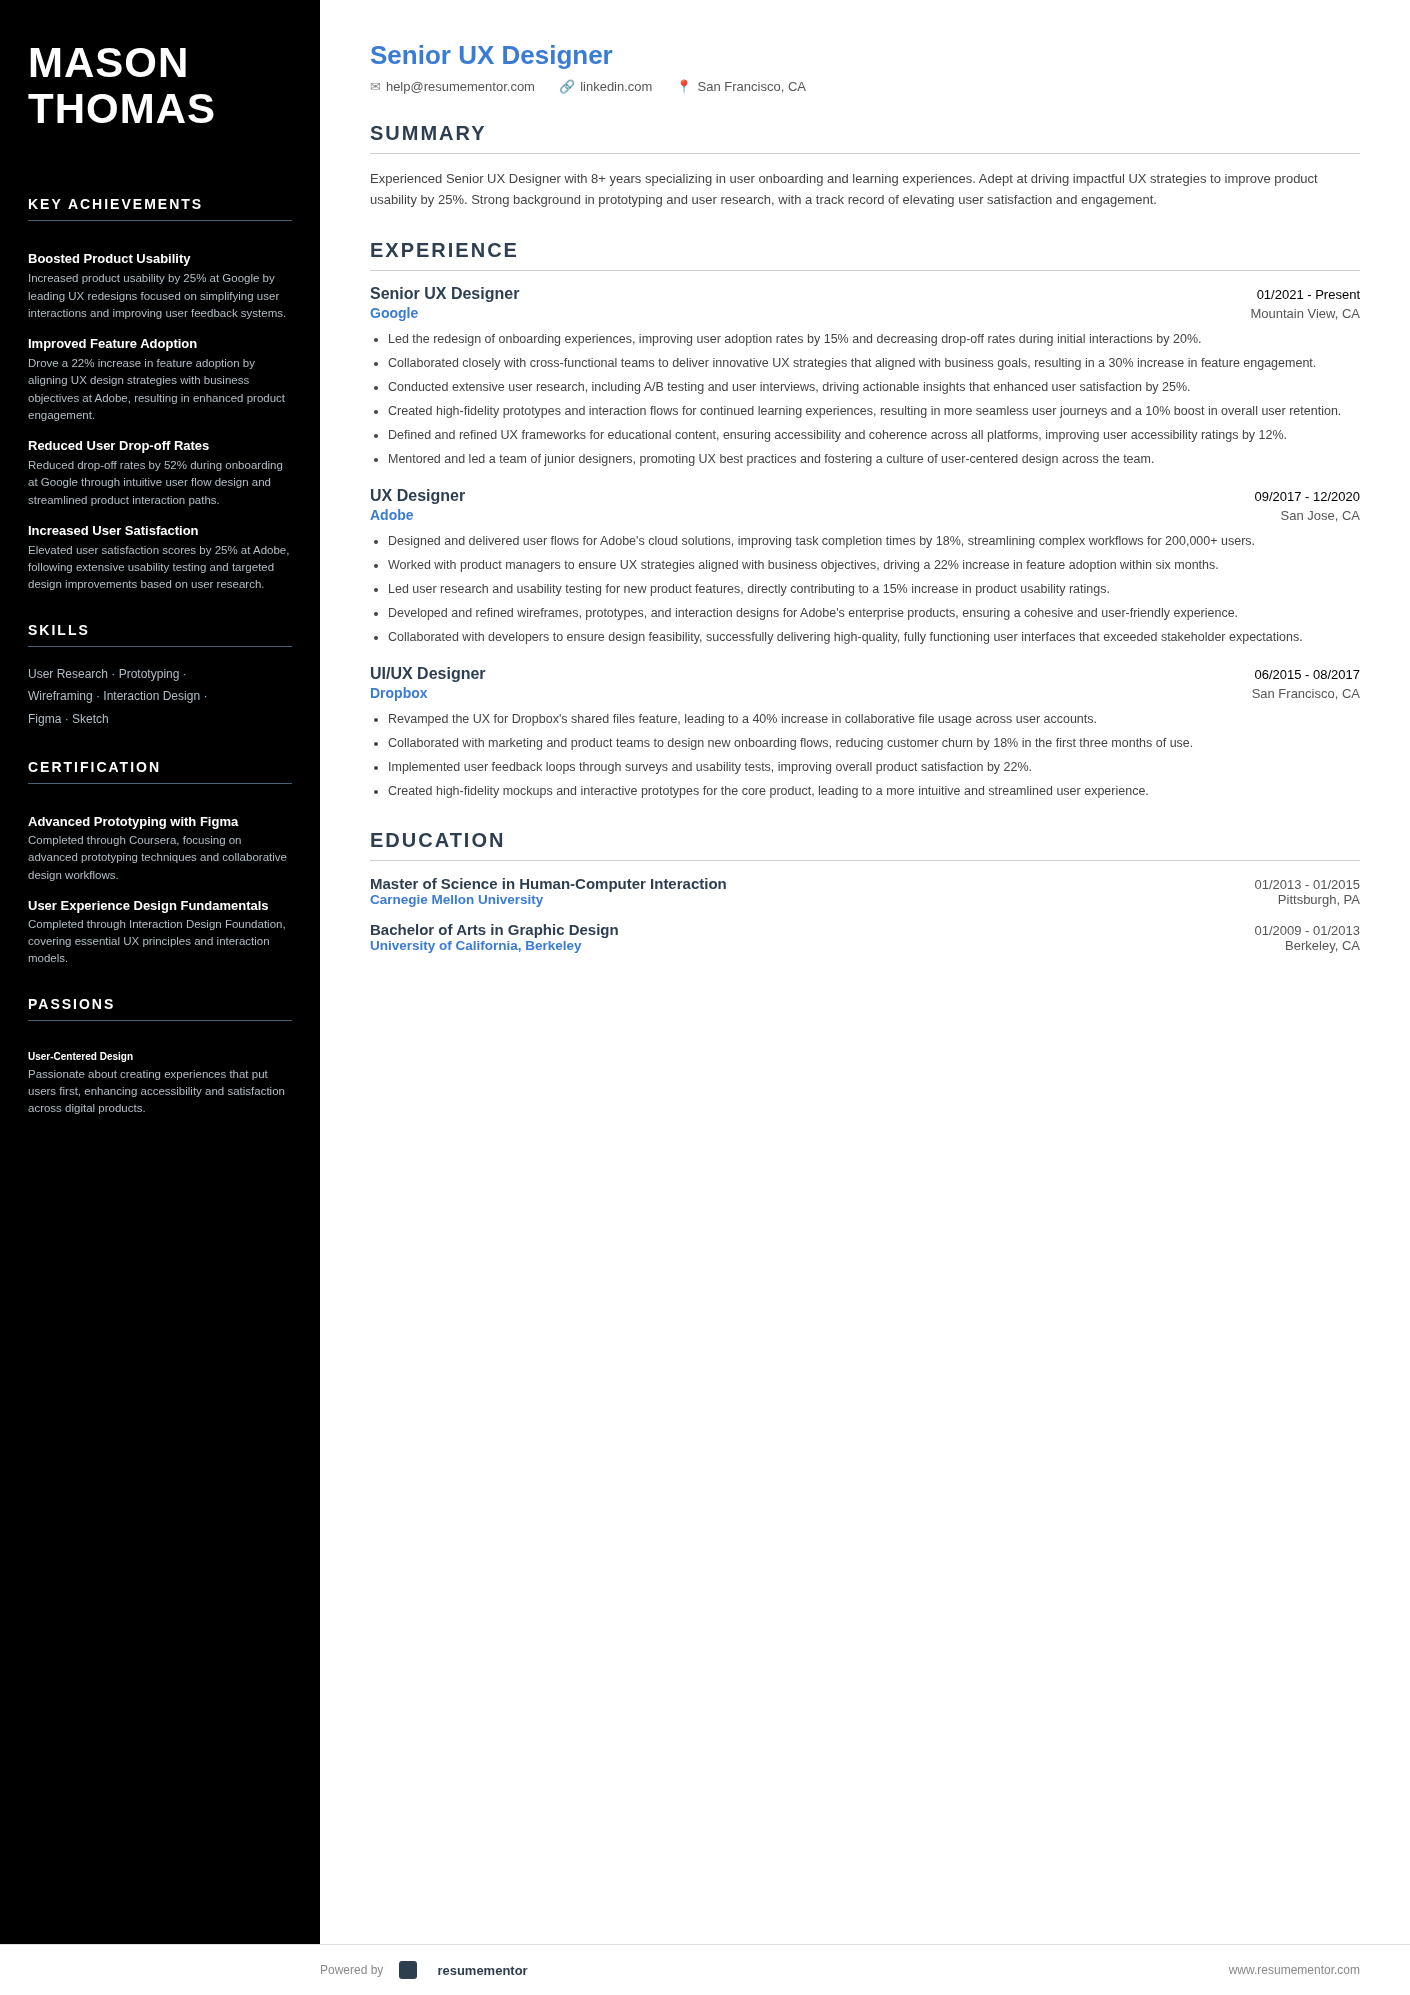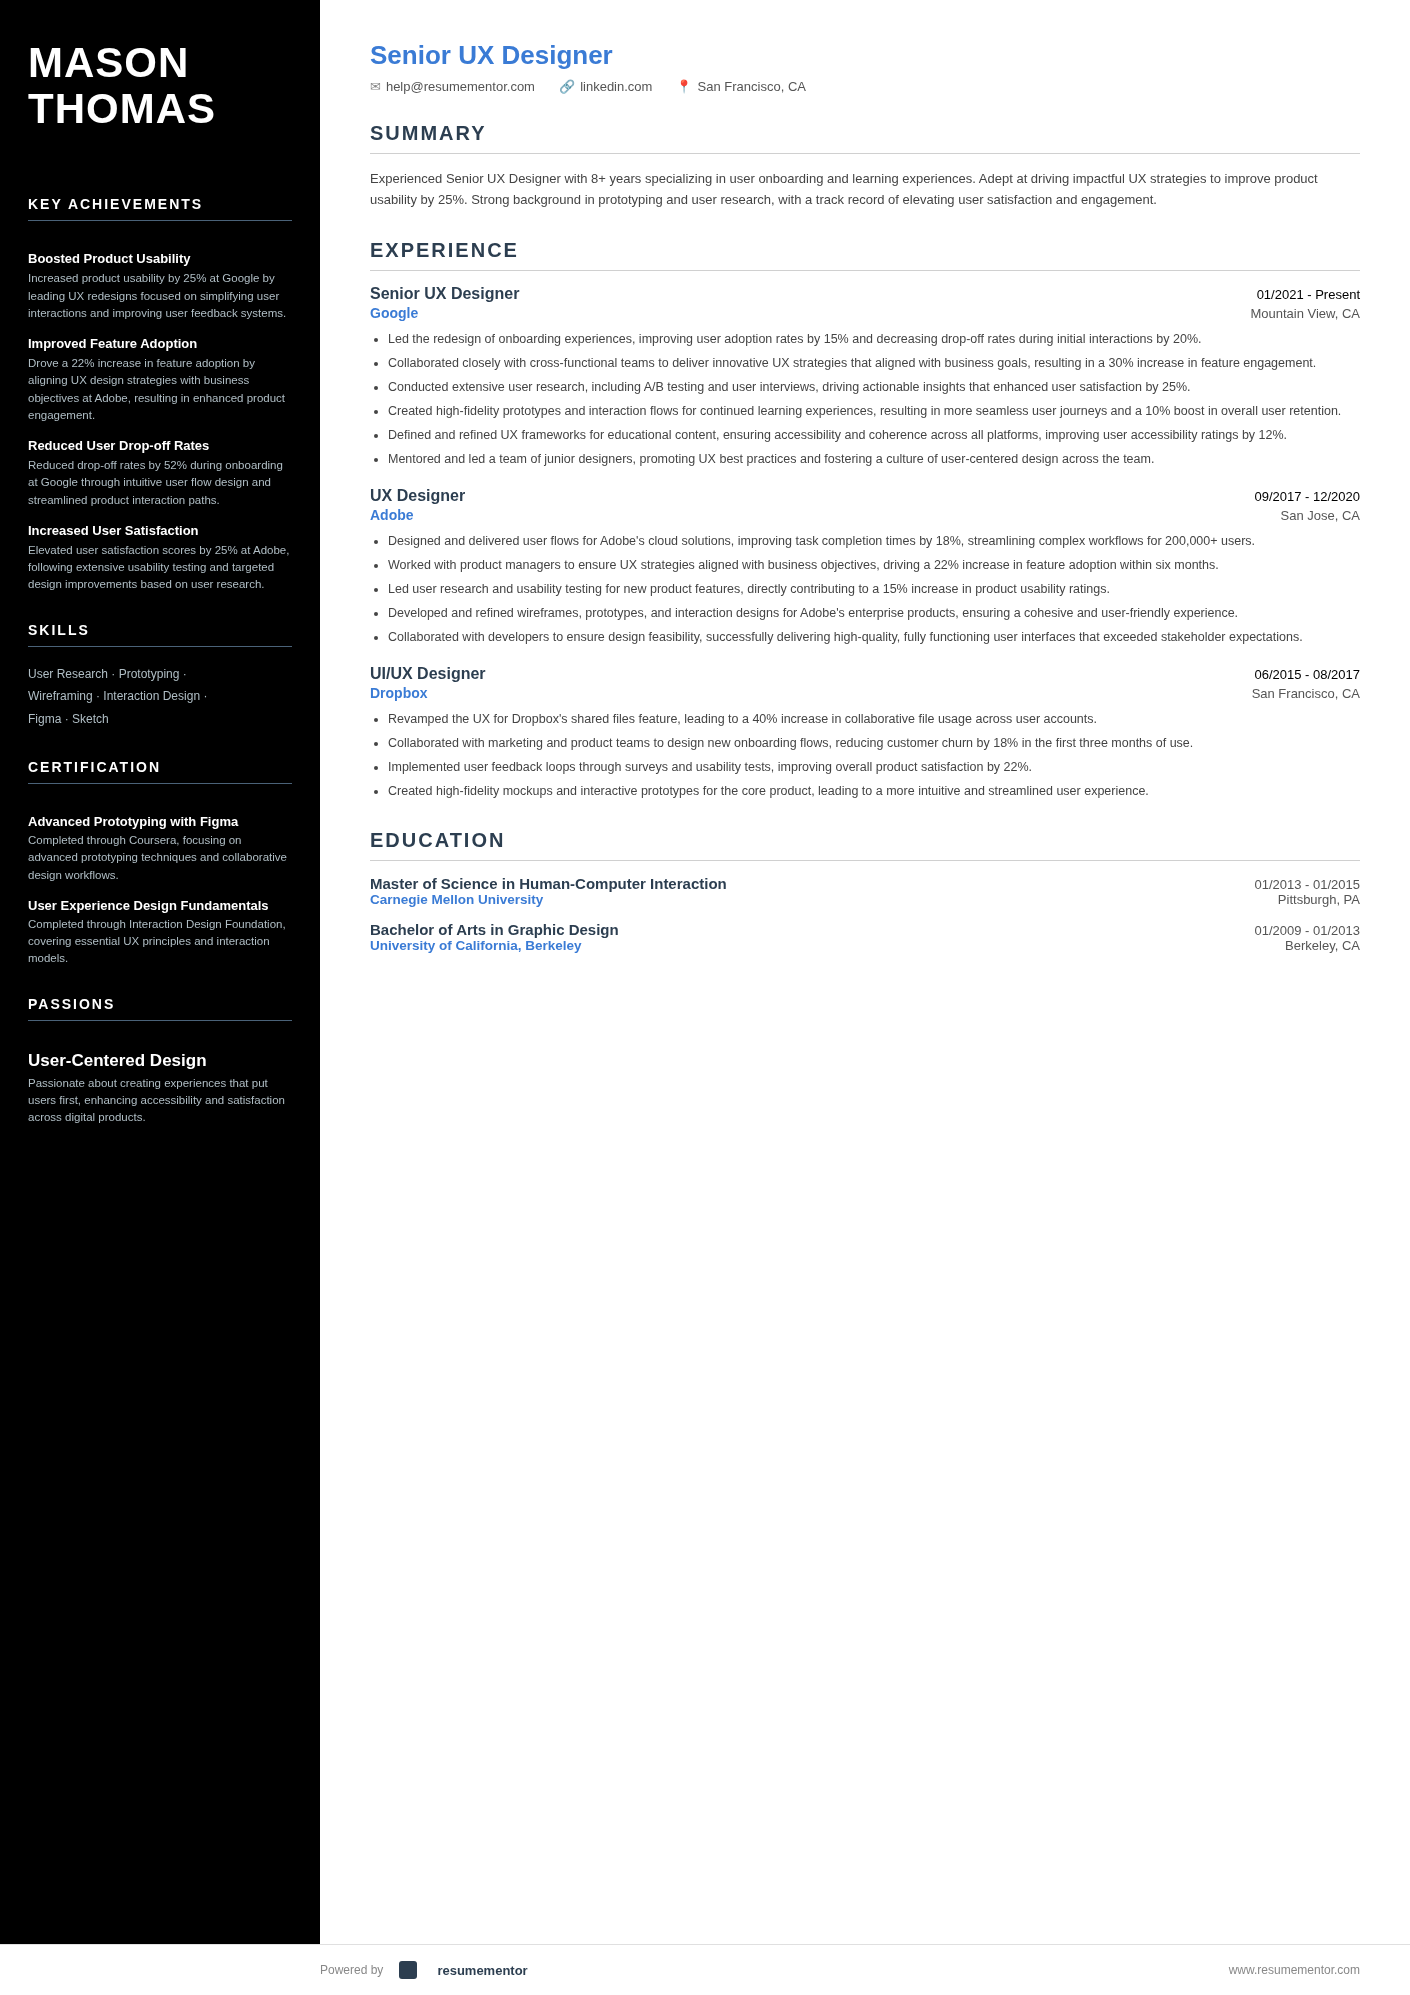--- a/index.html
+++ b/index.html
@@ -77,21 +77,21 @@
       color: #fff;
       margin-bottom: 3px;
       margin-top: 14px;
     }
     .cert-desc {
       font-size: 11.5px;
       color: #b0bec5;
       line-height: 1.5;
     }
     .passion-title {
-      font-size: 17px;
+      font-size: 10px;
       font-weight: 700;
       color: #fff;
       margin-bottom: 4px;
       margin-top: 14px;
     }
     .passion-desc {
       font-size: 11.5px;
       color: #b0bec5;
       line-height: 1.5;
     }

